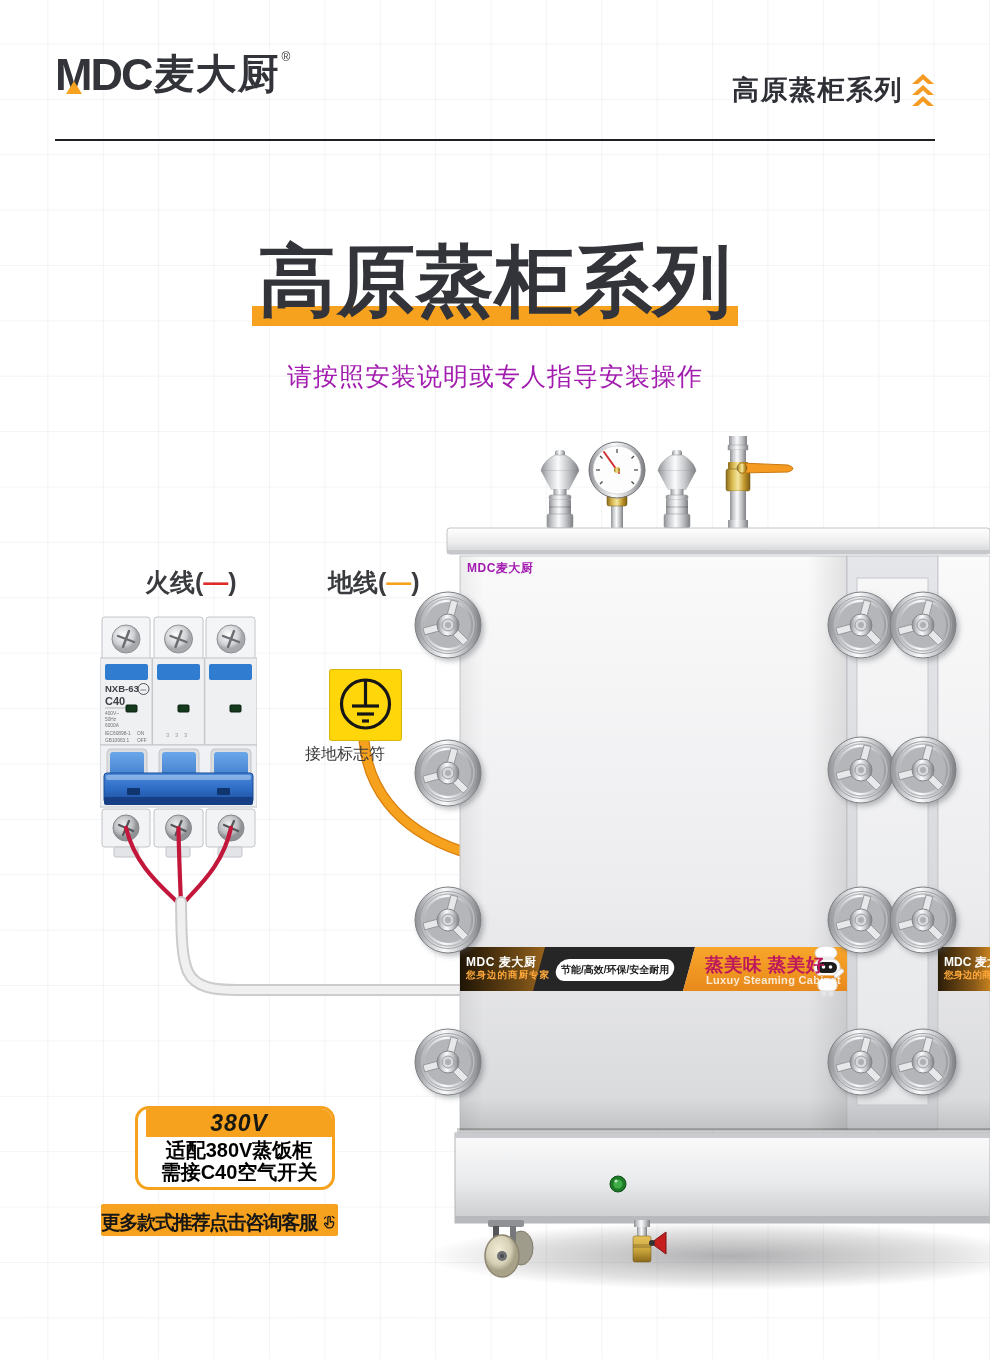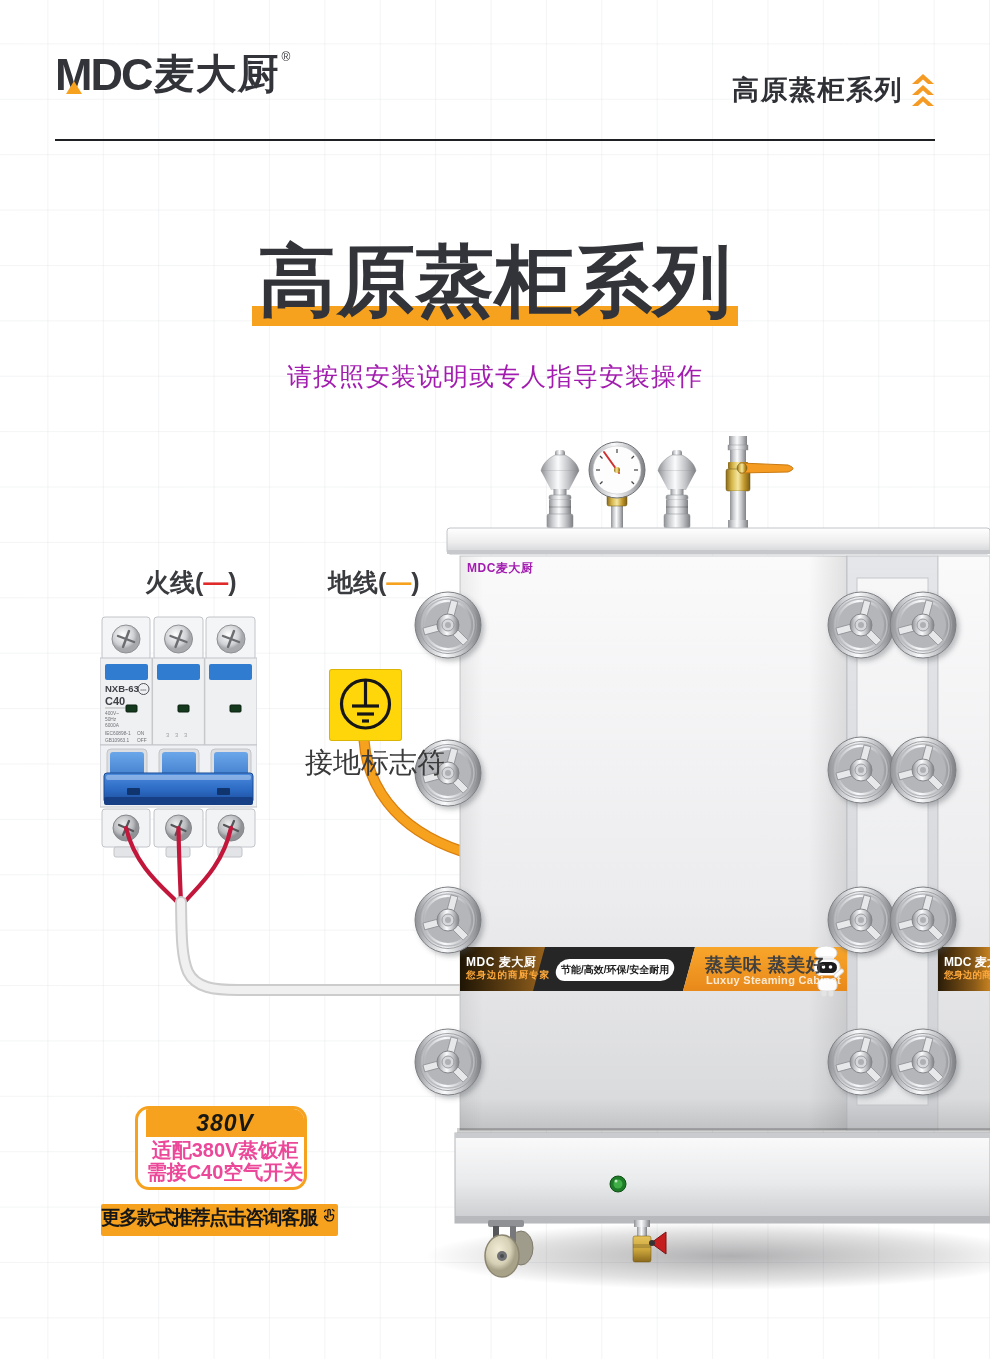--- a/index.html
+++ b/index.html
@@ -32,38 +32,38 @@
   .titlewrap h1 .bar { position:absolute; left:-6px; right:-6px; top:64px; height:20px; background:#F6A21F; z-index:-1; }
   .subtitle { position:absolute; left:0; right:0; top:360px; text-align:center; font-size:25px; color:#a21caf; letter-spacing:1px; }
   
   .wirelabel { position:absolute; font-size:25px; font-weight:700; color:#3a3b3f; }
   .wirelabel .dash { font-weight:900; }
   .dash-red { color:#E02A2A; }
   .dash-orange { color:#F6A21F; }
   
   .gndbox { position:absolute; left:329px; top:669px; width:73px; height:72px; background:#FFD60A;
     border-radius:3px; box-shadow:inset 0 0 0 1px rgba(150,120,0,.35); }
-  .gndlabel { position:absolute; left:305px; top:744px; width:112px; font-size:28px; color:#3a3a3a; font-weight:500; white-space:nowrap; }
-  
-  .v380 { position:absolute; left:135px; top:1106px; width:172px; border:3px solid #F6A21F; border-radius:14px;
+  .gndlabel { position:absolute; left:305px; top:744px; width:112px; font-size:16px; color:#3a3a3a; font-weight:500; white-space:nowrap; }
+  
+  .v380 { position:absolute; left:135px; top:1106px; width:200px; border:3px solid #F6A21F; border-radius:14px;
     background:#fff; overflow:hidden;padding-left:8px; }
   .v380 .head { background:#F6A21F; text-align:center; font-size:23px; font-style:italic; font-weight:900;
     color:#181812; padding:1px 0 0; letter-spacing:1px; }
-  .v380 .bodyl { text-align:center; font-size:20px; font-weight:700; color:#ec4899; line-height:22px; white-space:nowrap; }
+  .v380 .bodyl { text-align:center; font-size:20px; font-weight:700; color:#000000; line-height:22px; white-space:nowrap; }
   .v380 .pad { padding:2px 0 4px; }
   .cta { position:absolute; left:101px; top:1204px; width:237px; height:32px; background:#F6A21F; border-radius:2px;
-    display:flex; align-items:flex-start; justify-content:center; gap:3px; }
+    display:flex; align-items:flex-end; justify-content:center; gap:3px; }
   .cta .txt { font-size:19.5px; font-weight:800; color:#161616; letter-spacing:-1.5px; white-space:nowrap; }
   
   .stripbrand { position:absolute; left:466px; top:954px; color:#fff; font-size:12px; font-weight:900; letter-spacing:.5px; white-space:nowrap; }
   .striptag { position:absolute; left:466px; top:969px; color:#FFA93B; font-size:9.5px; font-weight:700; letter-spacing:1px; white-space:nowrap; }
   .pill { position:absolute; left:556px; top:959px; width:118px; height:22px; background:#fff; border-radius:12px;
     transform:skewX(-12deg); display:flex; align-items:center; justify-content:center; }
   .pill .in { transform:skewX(12deg); font-size:10px; font-weight:800; color:#1e1e1e; white-space:nowrap; }
-  .slogan { position:absolute; left:705px; top:952px; color:#404040; font-size:18.5px; font-weight:900; letter-spacing:.5px; white-space:nowrap; }
+  .slogan { position:absolute; left:705px; top:952px; color:#be185d; font-size:18.5px; font-weight:900; letter-spacing:.5px; white-space:nowrap; }
   .sloganen { position:absolute; left:706px; top:974px; color:rgba(255,255,255,.8); font-size:11px; font-weight:700; letter-spacing:.3px; white-space:nowrap; }
   .stripbrand2 { position:absolute; left:944px; top:954px; width:46px; overflow:hidden; color:#fff; font-size:12px; font-weight:900; white-space:nowrap; }
   .striptag2 { position:absolute; left:944px; top:969px; width:46px; overflow:hidden; color:#FFA93B; font-size:9.5px; font-weight:700; white-space:nowrap; }
   .cablogo { position:absolute; left:467px; top:560px; font-size:12px; font-weight:900; color:#a21caf; letter-spacing:.5px; }
   svg { display:block; }
 </style>
 </head>
 <body>
 
 <svg class="abs" style="left:100px; top:613px; z-index:1;" width="157" height="247" viewBox="0 0 157 247">

